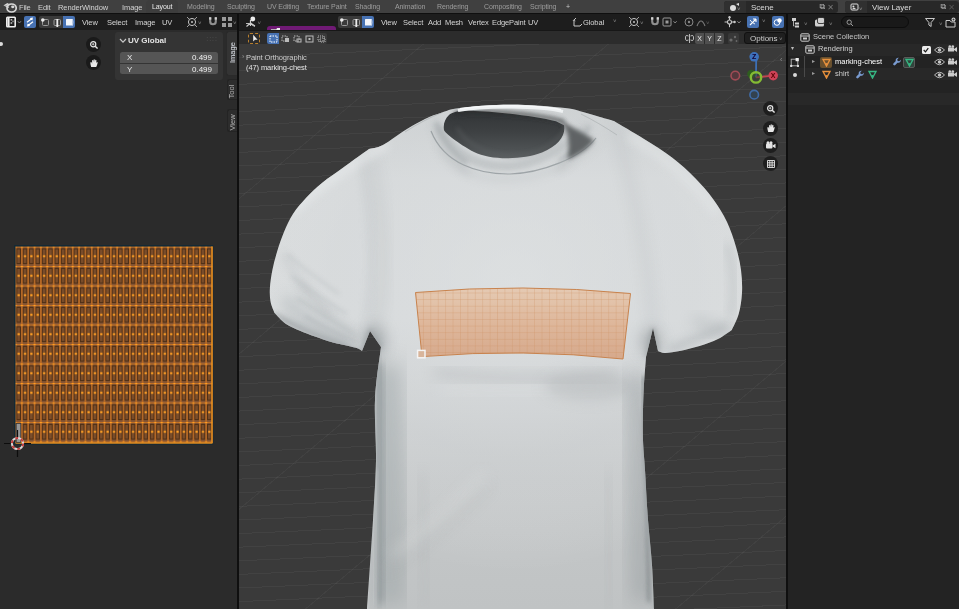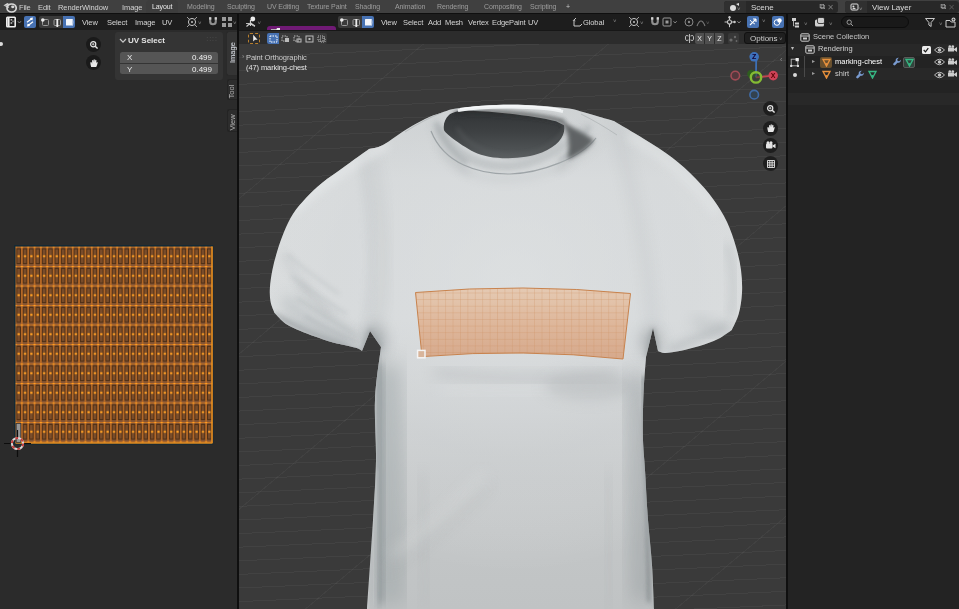--- a/index.html
+++ b/index.html
@@ -478,21 +478,21 @@
   <div class="gizbtn" style="left:86px;top:25px">
         <svg width="10" height="10" viewBox="0 0 10 10">
           <path d="M2.2 9 C1.6 7.2 1.2 5.4 1.5 4.6 c.3-.7 1-.6 1.2 0 l.4 1.2 V2.6 c0-.9 1.1-.9 1.2 0 l.1 1.6 .2-2.4 c.1-.9 1.2-.8 1.2 0 l.1 2.4 .3-2 c.1-.8 1.2-.7 1.2 .1 L7.3 5 c.8-1.4 1.6-1 1.3 0 C8.2 6.6 7.8 8 7.2 9 Z" fill="#e8e8e8"></path>
         </svg>
       </div>
 
   <div class="abs" style="left:115px;top:2px;width:108px;height:48px;background:#343434;border-radius:3px">
     <svg class="abs" style="left:4px;top:6px" width="8" height="6">
           <path d="M1 1 l3 3.2 3-3.2" fill="none" stroke="#c8c8c8" stroke-width="1.2"></path>
         </svg>
-    <span class="abs" style="left:13px;top:3.5px;color:#e4e4e4;font-size:8px;font-weight:bold">UV Select</span>
+    <span class="abs" style="left:13px;top:3.5px;color:#e4e4e4;font-size:8px;font-weight:bold">UV Global</span>
     <span class="abs" style="right:5px;top:3px;color:#555;font-size:7px;letter-spacing:1px">::::</span>
     <div class="abs" style="left:5px;top:20px;width:98px;height:10.5px;background:#555555;border-radius:2.5px 2.5px 0 0">
       <span class="abs" style="left:7px;top:1.2px;color:#e8e8e8;font-size:8px">X</span>
       <span class="abs" style="right:6px;top:1.2px;color:#f2f2f2;font-size:8px">0.499</span>
     </div>
     <div class="abs" style="left:5px;top:31.5px;width:98px;height:10.5px;background:#555555;border-radius:0 0 2.5px 2.5px">
       <span class="abs" style="left:7px;top:1.2px;color:#e8e8e8;font-size:8px">Y</span>
       <span class="abs" style="right:6px;top:1.2px;color:#f2f2f2;font-size:8px">0.499</span>
     </div>
   </div>

